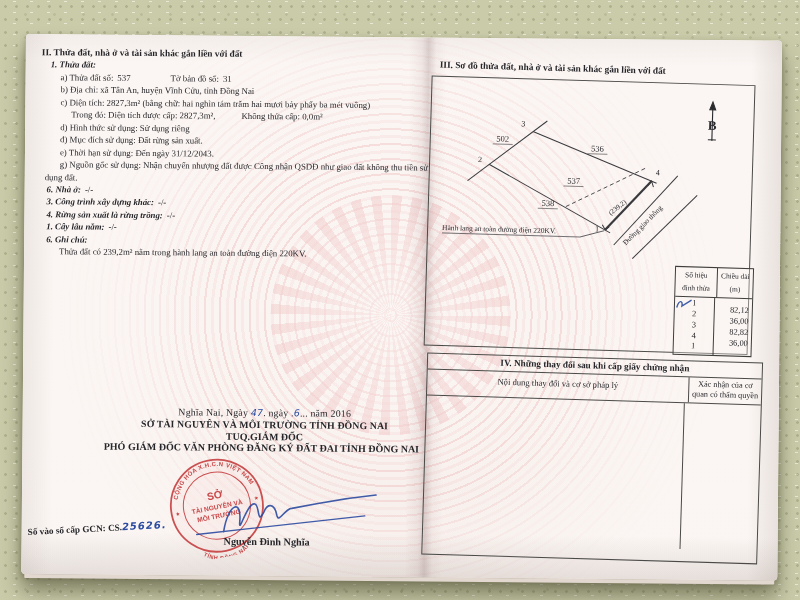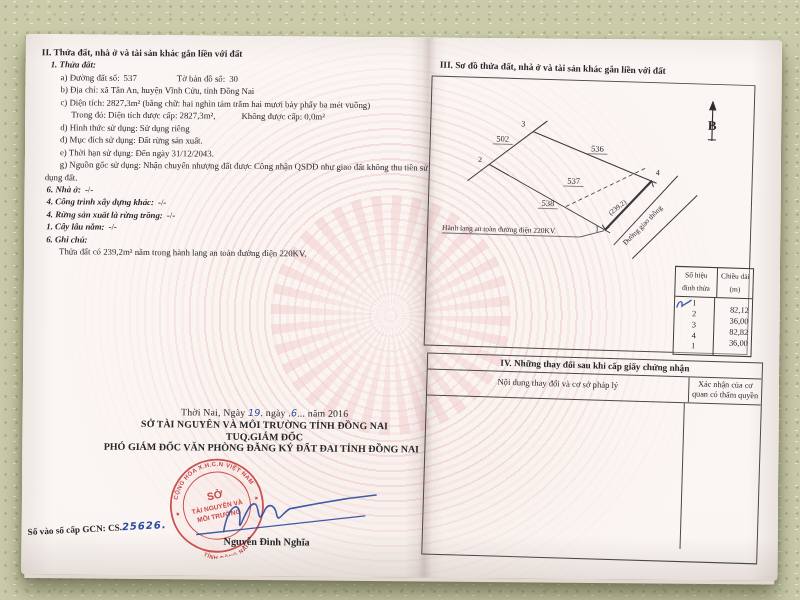--- a/index.html
+++ b/index.html
@@ -100,43 +100,43 @@
   <div class="emblem-rings"></div>
   <div class="emblem-core"></div>
   <div class="emblem-fade"></div>
   <div class="fold-shadow"></div>
   <div class="page-vignette"></div>
 
   <div class="left-text">
     <div class="row t-title">II. Thửa đất, nhà ở và tài sản khác gắn liền với đất</div>
     <div class="row t-sub">1. Thửa đất:</div>
     <div class="row ind1">
-      <span>a) Đường đất số:</span><span class="val">537</span><span class="gap40"></span><span>Tờ bản đồ số:</span><span class="val">30</span>
+      <span>a) Thửa đất số:</span><span class="val">537</span><span class="gap40"></span><span>Tờ bản đồ số:</span><span class="val">31</span>
     </div>
     <div class="row ind1">b) Địa chỉ: xã Tân An, huyện Vĩnh Cửu, tỉnh Đồng Nai</div>
     <div class="row ind1">c) Diện tích: 2827,3m² (bằng chữ: hai nghìn tám trăm hai mươi bảy phẩy ba mét vuông)</div>
     <div class="row ind2">
-      <span>Trong đó: Diện tích được cấp: 2827,3m²,</span><span class="gap26"></span><span>Không được cấp: 0,0m²</span>
+      <span>Trong đó: Diện tích được cấp: 2827,3m²,</span><span class="gap26"></span><span>Không thửa cấp: 0,0m²</span>
     </div>
     <div class="row ind1">d) Hình thức sử dụng: Sử dụng riêng</div>
     <div class="row ind1">đ) Mục đích sử dụng: Đất rừng sản xuất.</div>
     <div class="row ind1">e) Thời hạn sử dụng: Đến ngày 31/12/2043.</div>
     <div class="wrapline">g) Nguồn gốc sử dụng: Nhận chuyển nhượng đất được Công nhận QSDĐ như giao đất không thu tiền sử dụng đất.</div>
     <div class="row t-sub" style="padding-left:6px;"><span>6. Nhà ở:</span><span class="val" style="font-style:normal;font-weight:normal;">-/-</span></div>
-    <div class="row t-sub" style="padding-left:6px;"><span>4. Công trình xây dựng khác:</span><span class="val" style="font-style:normal;font-weight:normal;">-/-</span></div>
+    <div class="row t-sub" style="padding-left:6px;"><span>3. Công trình xây dựng khác:</span><span class="val" style="font-style:normal;font-weight:normal;">-/-</span></div>
     <div class="row t-sub" style="padding-left:6px;"><span>4. Rừng sản xuất là rừng trồng:</span><span class="val" style="font-style:normal;font-weight:normal;">-/-</span></div>
     <div class="row t-sub" style="padding-left:6px;"><span>1. Cây lâu năm:</span><span class="val" style="font-style:normal;font-weight:normal;">-/-</span></div>
     <div class="row t-sub" style="padding-left:6px;">6. Ghi chú:</div>
     <div class="row ind1">Thửa đất có 239,2m² nằm trong hành lang an toàn đường điện 220KV.</div>
   </div>
 
   <div class="sign-block">
     <div class="sign-date">
-      <span>Thời Nai, Ngày</span>
-      <span class="handwrite">19</span><span>. ngày .</span><span class="handwrite">6</span><span>... năm 2016</span>
+      <span>Nghĩa Nai, Ngày</span>
+      <span class="handwrite">47</span><span>. ngày .</span><span class="handwrite">6</span><span>... năm 2016</span>
     </div>
     <div class="sign-org">SỞ TÀI NGUYÊN VÀ MÔI TRƯỜNG TỈNH ĐỒNG NAI</div>
     <div class="sign-tuq">TUQ.GIÁM ĐỐC</div>
     <div class="sign-role">PHÓ GIÁM ĐỐC VĂN PHÒNG ĐĂNG KÝ ĐẤT ĐAI TỈNH ĐỒNG NAI</div>
   </div>
 
   <svg class="seal-svg" viewBox="-52 -52 104 104">
     <g fill="none" stroke="#c4393b" opacity=".88">
       <circle cx="0" cy="0" r="46" stroke-width="1.8" fill="rgba(226,120,120,0.05)"></circle>
       <circle cx="0" cy="0" r="33.5" stroke-width="1"></circle>

